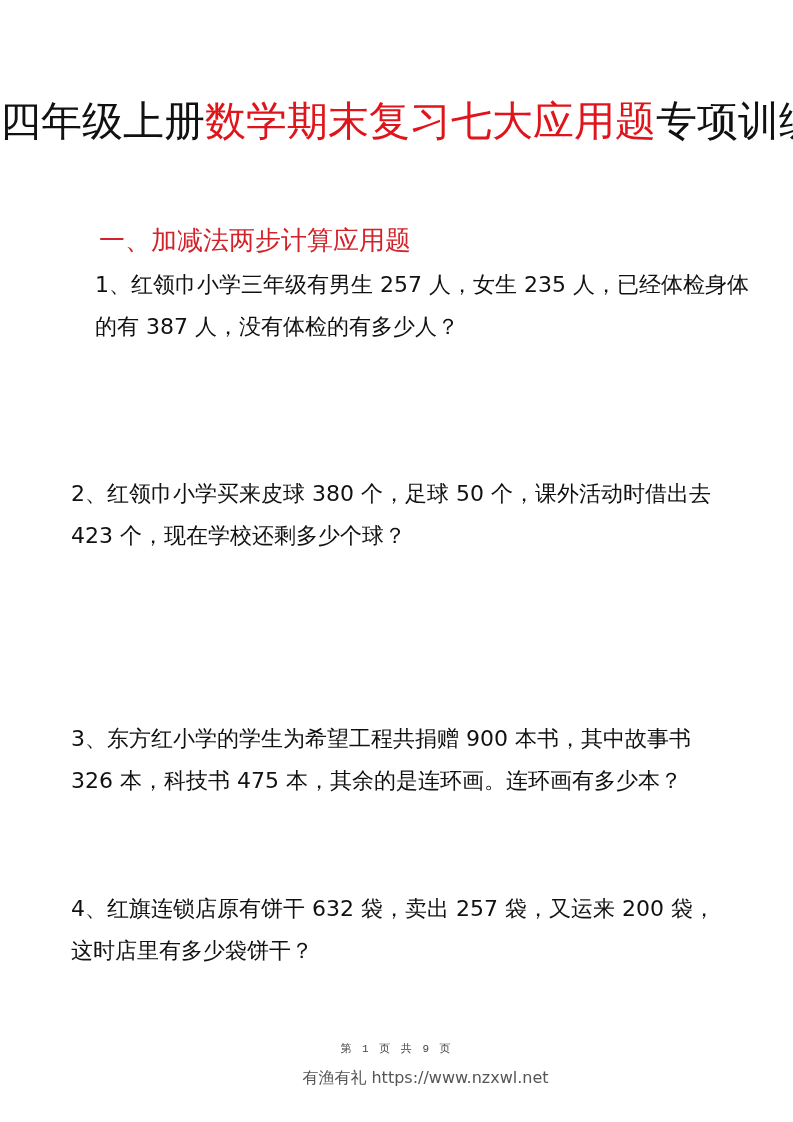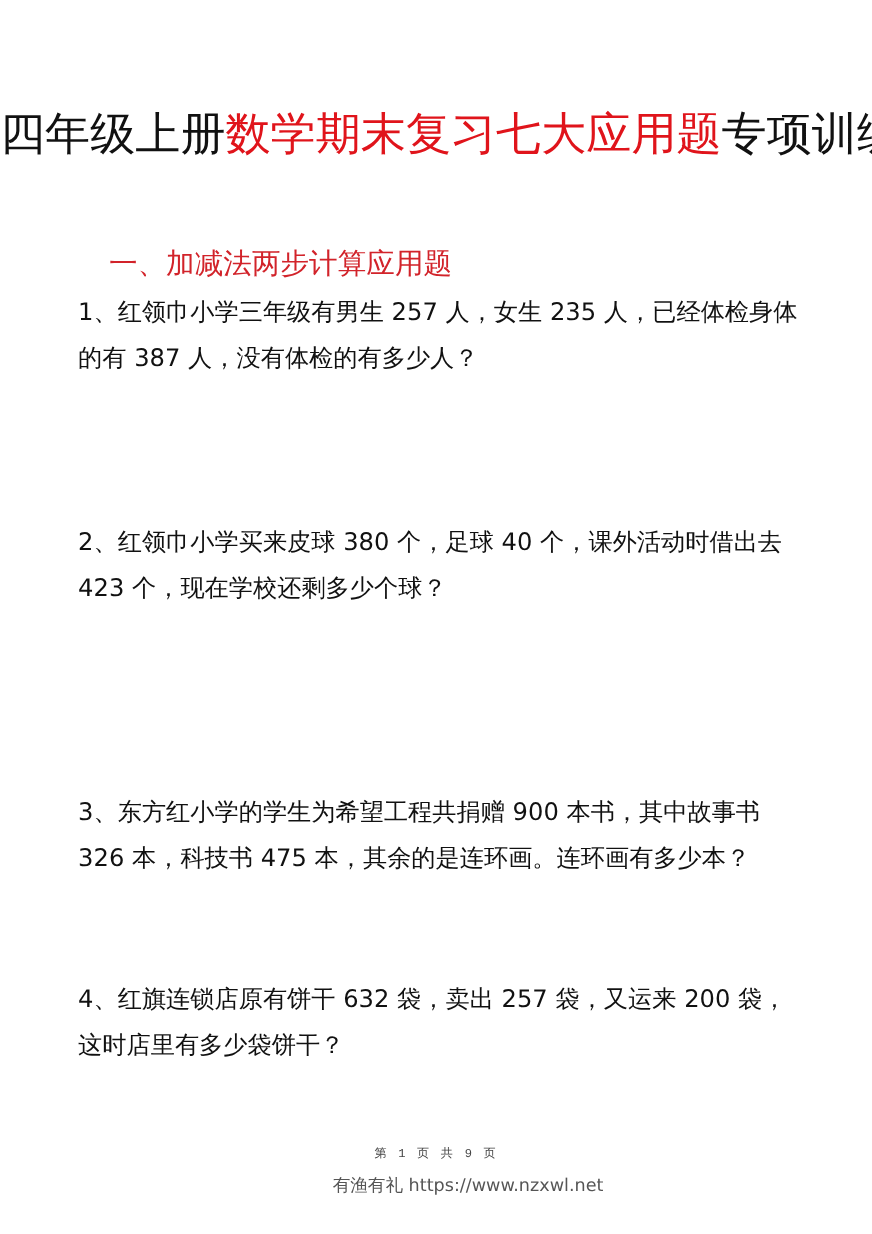--- a/index.html
+++ b/index.html
@@ -1,35 +1,35 @@
 <!DOCTYPE html>
 <html><head>
 <meta charset="utf-8">
 <style>
   html, body { margin:0; padding:0; background:#ffffff; }
   body { width:793px; height:1122px; position:relative; overflow:hidden; font-family:"DejaVu Sans", sans-serif; color:#111; }
   .title { position:absolute; left:0; top:96px; width:793px; text-align:center; font-size:41px; line-height:50px; letter-spacing:0px; white-space:nowrap; }
   .title .red { color:#e0141b; }
   .section-heading { position:absolute; left:71px; top:220px; font-size:26px; line-height:40px; color:#d2232a; font-weight:normal; white-space:nowrap;margin-left:28px; }
   .q { position:absolute; left:71px; width:660px; font-size:22px; line-height:42px; white-space:normal; }
-  #q1 { top:264px; }
+  #q1 { top:264px;margin-left:24px; }
   #q2 { top:473px; }
   #q3 { top:718px; }
   #q4 { top:888px; }
   .footer-page { position:absolute; left:0; top:1041px; width:793px; text-align:center; font-size:11px; color:#444; font-family:Liberation Mono, monospace; letter-spacing:2px; }
   .footer-url { position:absolute; left:0; top:1068px; width:793px; text-align:center; font-size:16px; color:#555;padding-left:29px; }
 </style>
 </head>
 <body>
 
 <div class="title">
   <span>四年级上册</span><span class="red">数学期末复习七大应用题</span><span>专项训练</span>
 </div>
 
 <div class="section-heading">一、加减法两步计算应用题</div>
 
 <div class="q" id="q1">1、红领巾小学三年级有男生 257 人，女生 235 人，已经体检身体的有 387 人，没有体检的有多少人？</div>
-<div class="q" id="q2">2、红领巾小学买来皮球 380 个，足球 40 个，课外活动时借出去 423 个，现在学校还剩多少个球？</div>
+<div class="q" id="q2">2、红领巾小学买来皮球 380 个，足球 50 个，课外活动时借出去 423 个，现在学校还剩多少个球？</div>
 <div class="q" id="q3">3、东方红小学的学生为希望工程共捐赠 900 本书，其中故事书 326 本，科技书 475 本，其余的是连环画。连环画有多少本？</div>
 <div class="q" id="q4">4、红旗连锁店原有饼干 632 袋，卖出 257 袋，又运来 200 袋，这时店里有多少袋饼干？</div>
 
 <div class="footer-page">第 1 页 共 9 页</div>
 <div class="footer-url">有渔有礼 https://www.nzxwl.net</div>
 
 </body></html>

